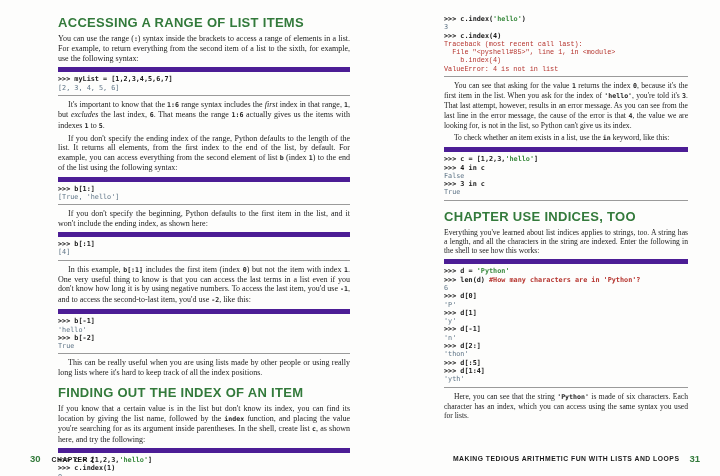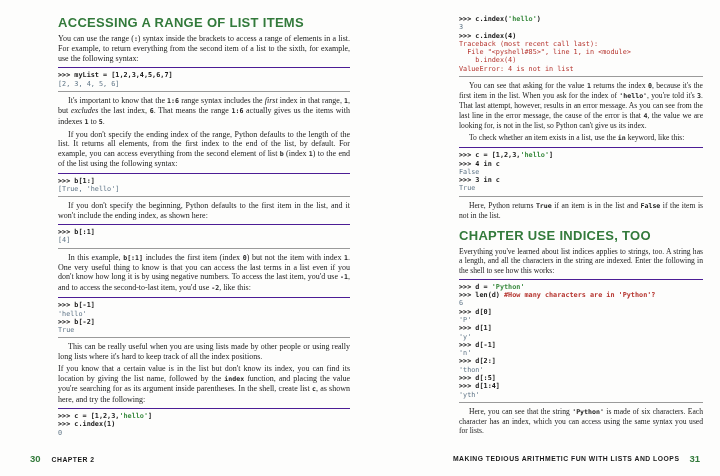--- a/index.html
+++ b/index.html
@@ -3,42 +3,42 @@
 <meta charset="utf-8">
 <style>
   html,body{margin:0;padding:0;}
   body{
     width:720px;height:476px;position:relative;overflow:hidden;
     background:#fdfdfc;color:#222;
     font-family:"Liberation Serif", serif;
   }
   .col{position:absolute;top:15px;}
   .col.left{left:58px;width:292px;}
-  .col.right{left:444px;width:244px;margin-left:15px;}
+  .col.right{left:444px;width:244px;}
   .h1,.h2{
     font-family:"Liberation Sans", sans-serif;
     font-weight:bold;color:#337a3b;font-size:13px;letter-spacing:.3px;
     margin:0 0 4px 0;
   }
   .h2{margin-top:8px;}
   .para{font-size:8px;line-height:9.4px;margin:3px 0;text-align:justify;}
   .col.right .para{font-size:7.6px;line-height:9.2px;}
   .para.indent{text-indent:10px;}
   .ic{font-family:"DejaVu Sans Mono", monospace;font-weight:bold;font-size:6.6px;font-style:normal;}
   .it{font-style:italic;}
   .codeblock{
-    border-top:1px solid #4c1d95;border-bottom:1px solid #9a9a9a;
+    border-top:5px solid #4c1d95;border-bottom:1px solid #9a9a9a;
     padding:3px 0 3px 0;margin:4px 0;
   }
   .codeblock.no-top{border-top:none;padding-top:0;margin-top:0;}
   .codeblock.no-bottom{border-bottom:none;}
   .cl{font-family:"DejaVu Sans Mono", monospace;font-size:6.8px;line-height:8.3px;white-space:pre;}
   .cl.in{font-weight:bold;color:#1a1a1a;}
   .cl.out{color:#5e7486;font-weight:normal;}
-  .cl.err{color:#b5342e;font-weight:normal;}
+  .cl.err{color:#b5342e;font-weight:normal;font-family:Liberation Mono, monospace;}
   .seg-g{color:#3a8a3f;}
   .seg-r{color:#b5342e;}
   .footer-left{position:absolute;left:30px;bottom:12px;display:flex;gap:11px;align-items:baseline;}
   .footer-right{position:absolute;right:20px;bottom:12px;display:flex;gap:10px;align-items:center;}
   .folio{font-family:"Liberation Sans", sans-serif;font-weight:bold;color:#337a3b;font-size:9.5px;}
   .runfoot{font-family:"Liberation Sans", sans-serif;font-weight:bold;font-size:6.8px;letter-spacing:.5px;color:#1a1a1a;}
 </style>
 </head>
 <body>
 
@@ -61,20 +61,21 @@
       <div class="cl out"><span>[4]</span></div>
     </div>
     <div class="para indent">In this example, <span class="ic">b[:1]</span> includes the first item (index <span class="ic">0</span>) but not the item with index <span class="ic">1</span>. One very useful thing to know is that you can access the last terms in a list even if you don't know how long it is by using negative numbers. To access the last item, you'd use <span class="ic">-1</span>, and to access the second-to-last item, you'd use <span class="ic">-2</span>, like this:</div>
     <div class="codeblock">
       <div class="cl in"><span>&gt;&gt;&gt; b[-1]</span></div>
       <div class="cl out"><span>'hello'</span></div>
       <div class="cl in"><span>&gt;&gt;&gt; b[-2]</span></div>
       <div class="cl out"><span>True</span></div>
     </div>
     <div class="para indent">This can be really useful when you are using lists made by other people or using really long lists where it's hard to keep track of all the index positions.</div>
+    <div class="h2">FINDING OUT THE INDEX OF AN ITEM</div>
     <div class="para">If you know that a certain value is in the list but don't know its index, you can find its location by giving the list name, followed by the <span class="ic">index</span> function, and placing the value you're searching for as its argument inside parentheses. In the shell, create list <span class="ic">c</span>, as shown here, and try the following:</div>
     <div class="codeblock no-bottom">
       <div class="cl in"><span>&gt;&gt;&gt; c = [1,2,3,</span><span class="seg-g">'hello'</span><span>]</span></div>
       <div class="cl in"><span>&gt;&gt;&gt; c.index(1)</span></div>
       <div class="cl out"><span>0</span></div>
     </div>
   </div>
 <div class="col right">
     <div class="codeblock no-top">
       <div class="cl in"><span>&gt;&gt;&gt; c.index(</span><span class="seg-g">'hello'</span><span>)</span></div>
@@ -87,21 +88,20 @@
     </div>
     <div class="para indent">You can see that asking for the value <span class="ic">1</span> returns the index <span class="ic">0</span>, because it's the first item in the list. When you ask for the index of <span class="ic">'hello'</span>, you're told it's <span class="ic">3</span>. That last attempt, however, results in an error message. As you can see from the last line in the error message, the cause of the error is that <span class="ic">4</span>, the value we are looking for, is not in the list, so Python can't give us its index.</div>
     <div class="para indent">To check whether an item exists in a list, use the <span class="ic">in</span> keyword, like this:</div>
     <div class="codeblock">
       <div class="cl in"><span>&gt;&gt;&gt; c = [1,2,3,</span><span class="seg-g">'hello'</span><span>]</span></div>
       <div class="cl in"><span>&gt;&gt;&gt; 4 in c</span></div>
       <div class="cl out"><span>False</span></div>
       <div class="cl in"><span>&gt;&gt;&gt; 3 in c</span></div>
       <div class="cl out"><span>True</span></div>
     </div>
-    <div class="para indent">Here, Python returns <span class="ic">True</span> if an item is in the list and <span class="ic">False</span> if the item is not in the list.</div>
     <div class="h2">CHAPTER USE INDICES, TOO</div>
     <div class="para">Everything you've learned about list indices applies to strings, too. A string has a length, and all the characters in the string are indexed. Enter the following in the shell to see how this works:</div>
     <div class="codeblock">
       <div class="cl in"><span>&gt;&gt;&gt; d = </span><span class="seg-g">'Python'</span></div>
       <div class="cl in"><span>&gt;&gt;&gt; len(d) </span><span class="seg-r">#How many characters are in 'Python'?</span></div>
       <div class="cl out"><span>6</span></div>
       <div class="cl in"><span>&gt;&gt;&gt; d[0]</span></div>
       <div class="cl out"><span>'P'</span></div>
       <div class="cl in"><span>&gt;&gt;&gt; d[1]</span></div>
       <div class="cl out"><span>'y'</span></div>

